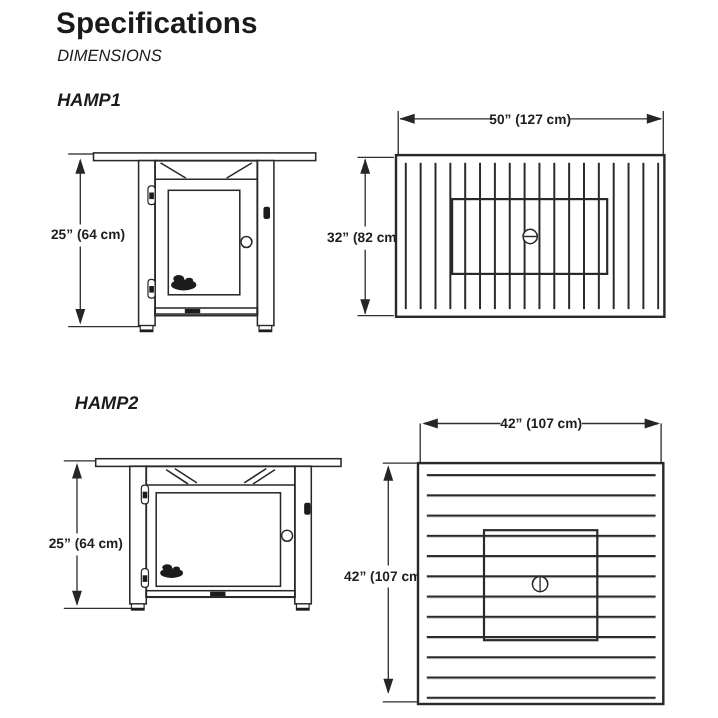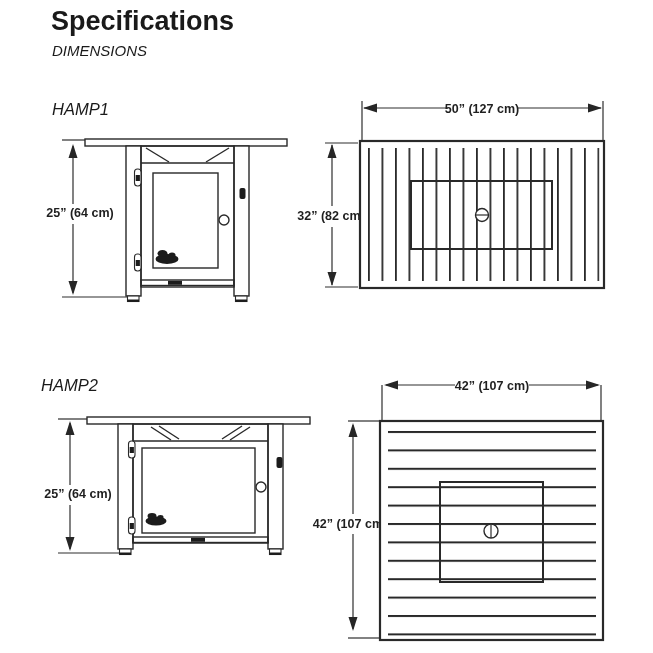--- a/index.html
+++ b/index.html
@@ -1,22 +1,22 @@
 <!DOCTYPE html>
 <html><head>
 <meta charset="utf-8">
 <style>
   html,body{margin:0;padding:0;background:#ffffff;}
   #sheet{position:relative;width:653px;height:653px;background:#fff;overflow:hidden;
          font-family:"Liberation Sans",sans-serif;color:#1a1a1a;}
   .title{position:absolute;left:51px;top:6px;font-size:27px;font-weight:700;letter-spacing:0;}
   .subtitle{position:absolute;left:52px;top:42px;font-size:15px;font-weight:400;font-style:italic;}
-  .prodname{position:absolute;font-size:16.5px;font-weight:400;font-style:italic;margin-top:18px;}
+  .prodname{position:absolute;font-size:16.5px;font-weight:700;font-style:italic;}
   #hamp1-name{left:52px;top:82px;}
-  #hamp2-name{left:41px;top:358px;}
+  #hamp2-name{left:68px;top:358px;}
   svg{position:absolute;overflow:visible;}
   #svg-h1-side{left:45px;top:130px;}
   #svg-h1-top{left:295px;top:95px;}
   #svg-h2-side{left:45px;top:405px;}
   #svg-h2-top{left:300px;top:372px;}
   svg text{font:700 12.5px "Liberation Sans",sans-serif;fill:#1f1f1f;}
   .s{stroke:#292929;stroke-width:1.4;fill:none;}
   .sf{stroke:#292929;stroke-width:1.4;fill:#fff;}
   .sf2{stroke:#292929;stroke-width:2.2;fill:#fff;}
   .inr{stroke:#292929;stroke-width:2;fill:none;}

